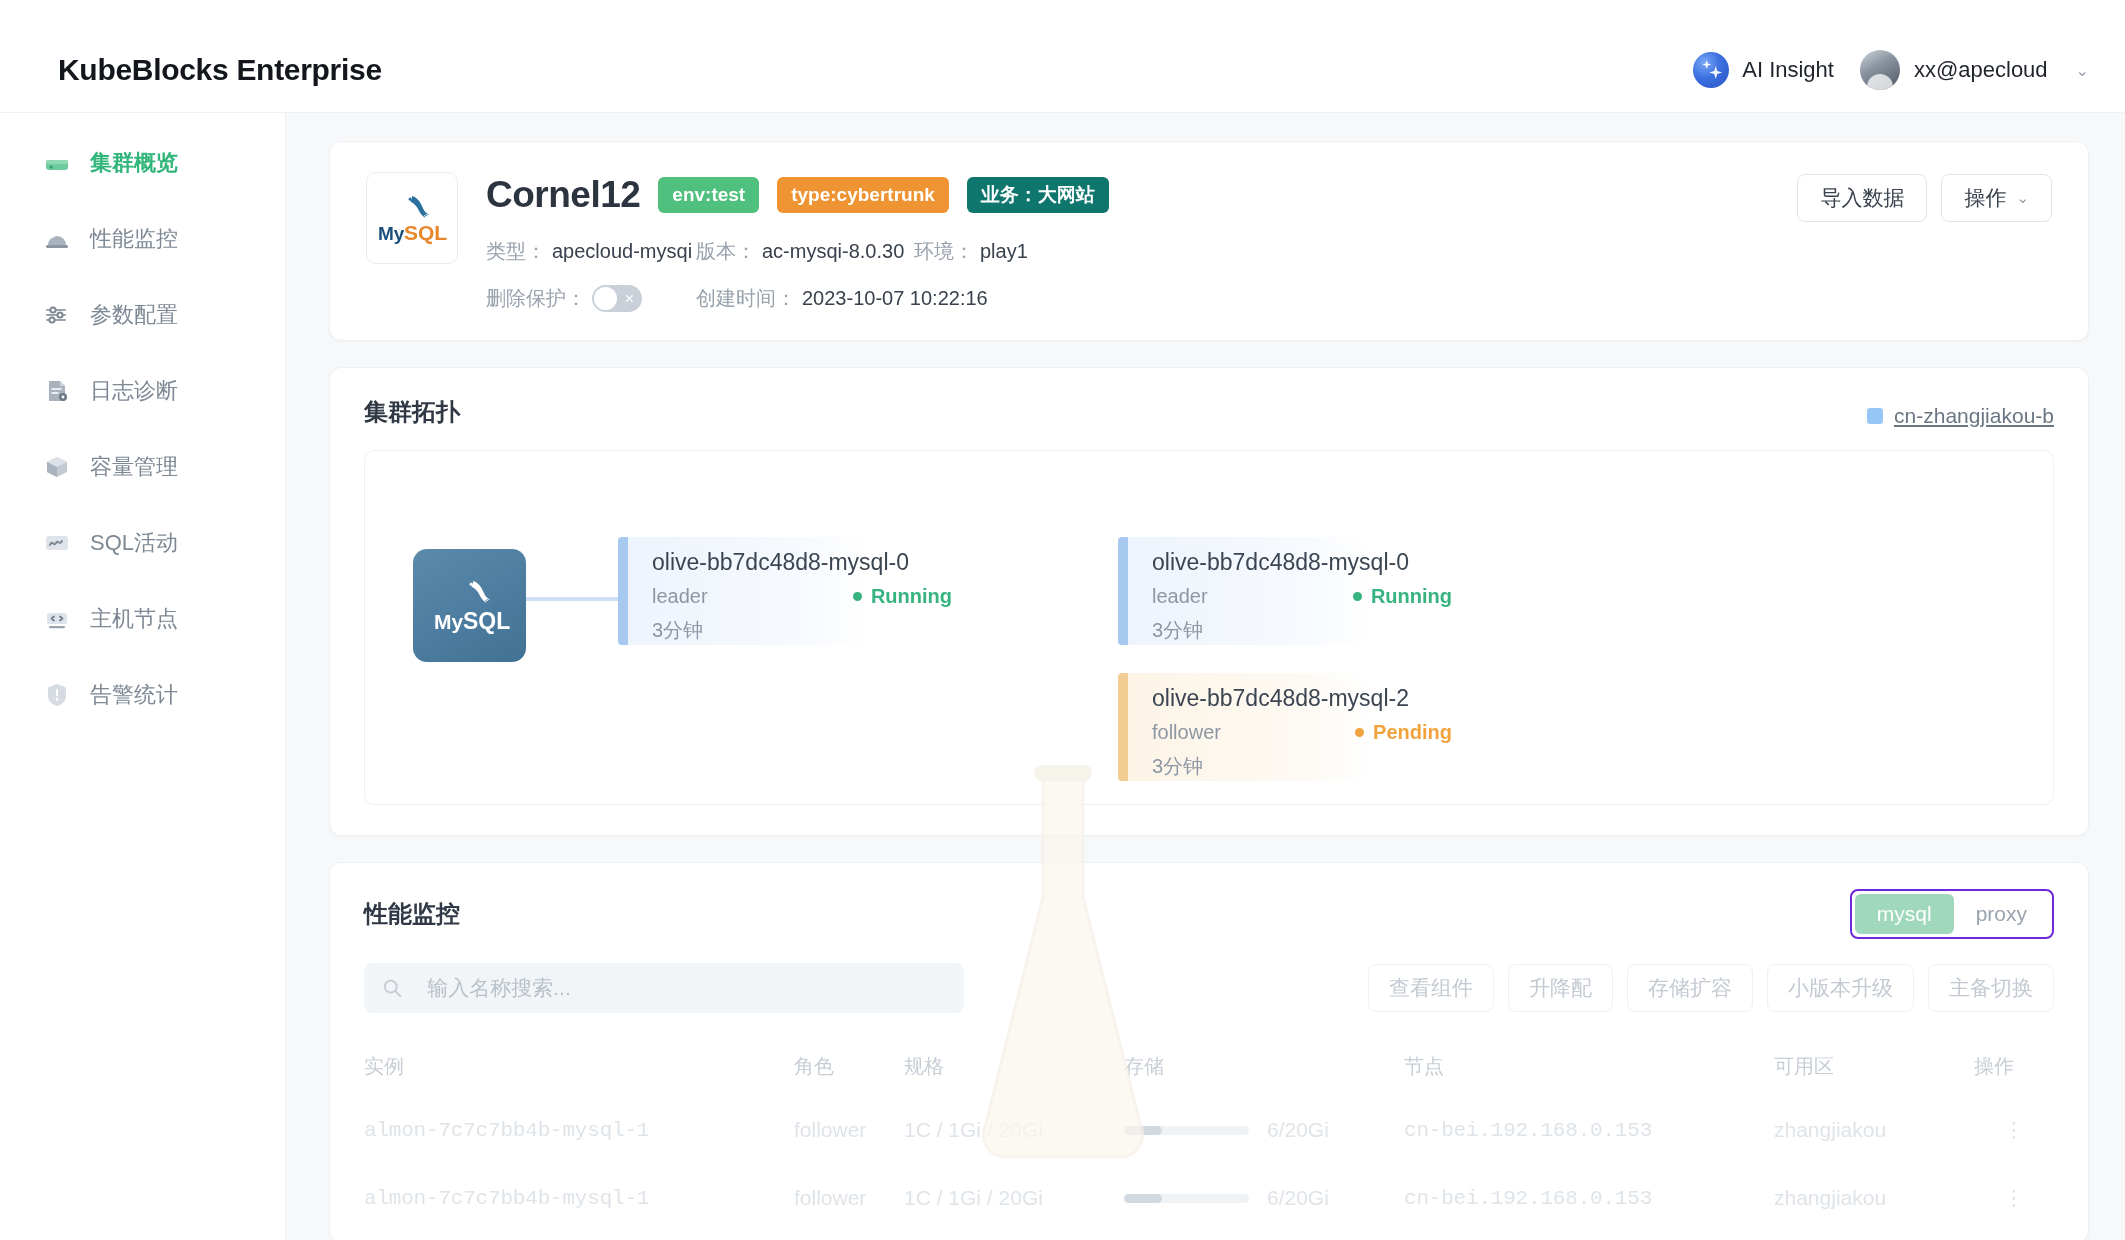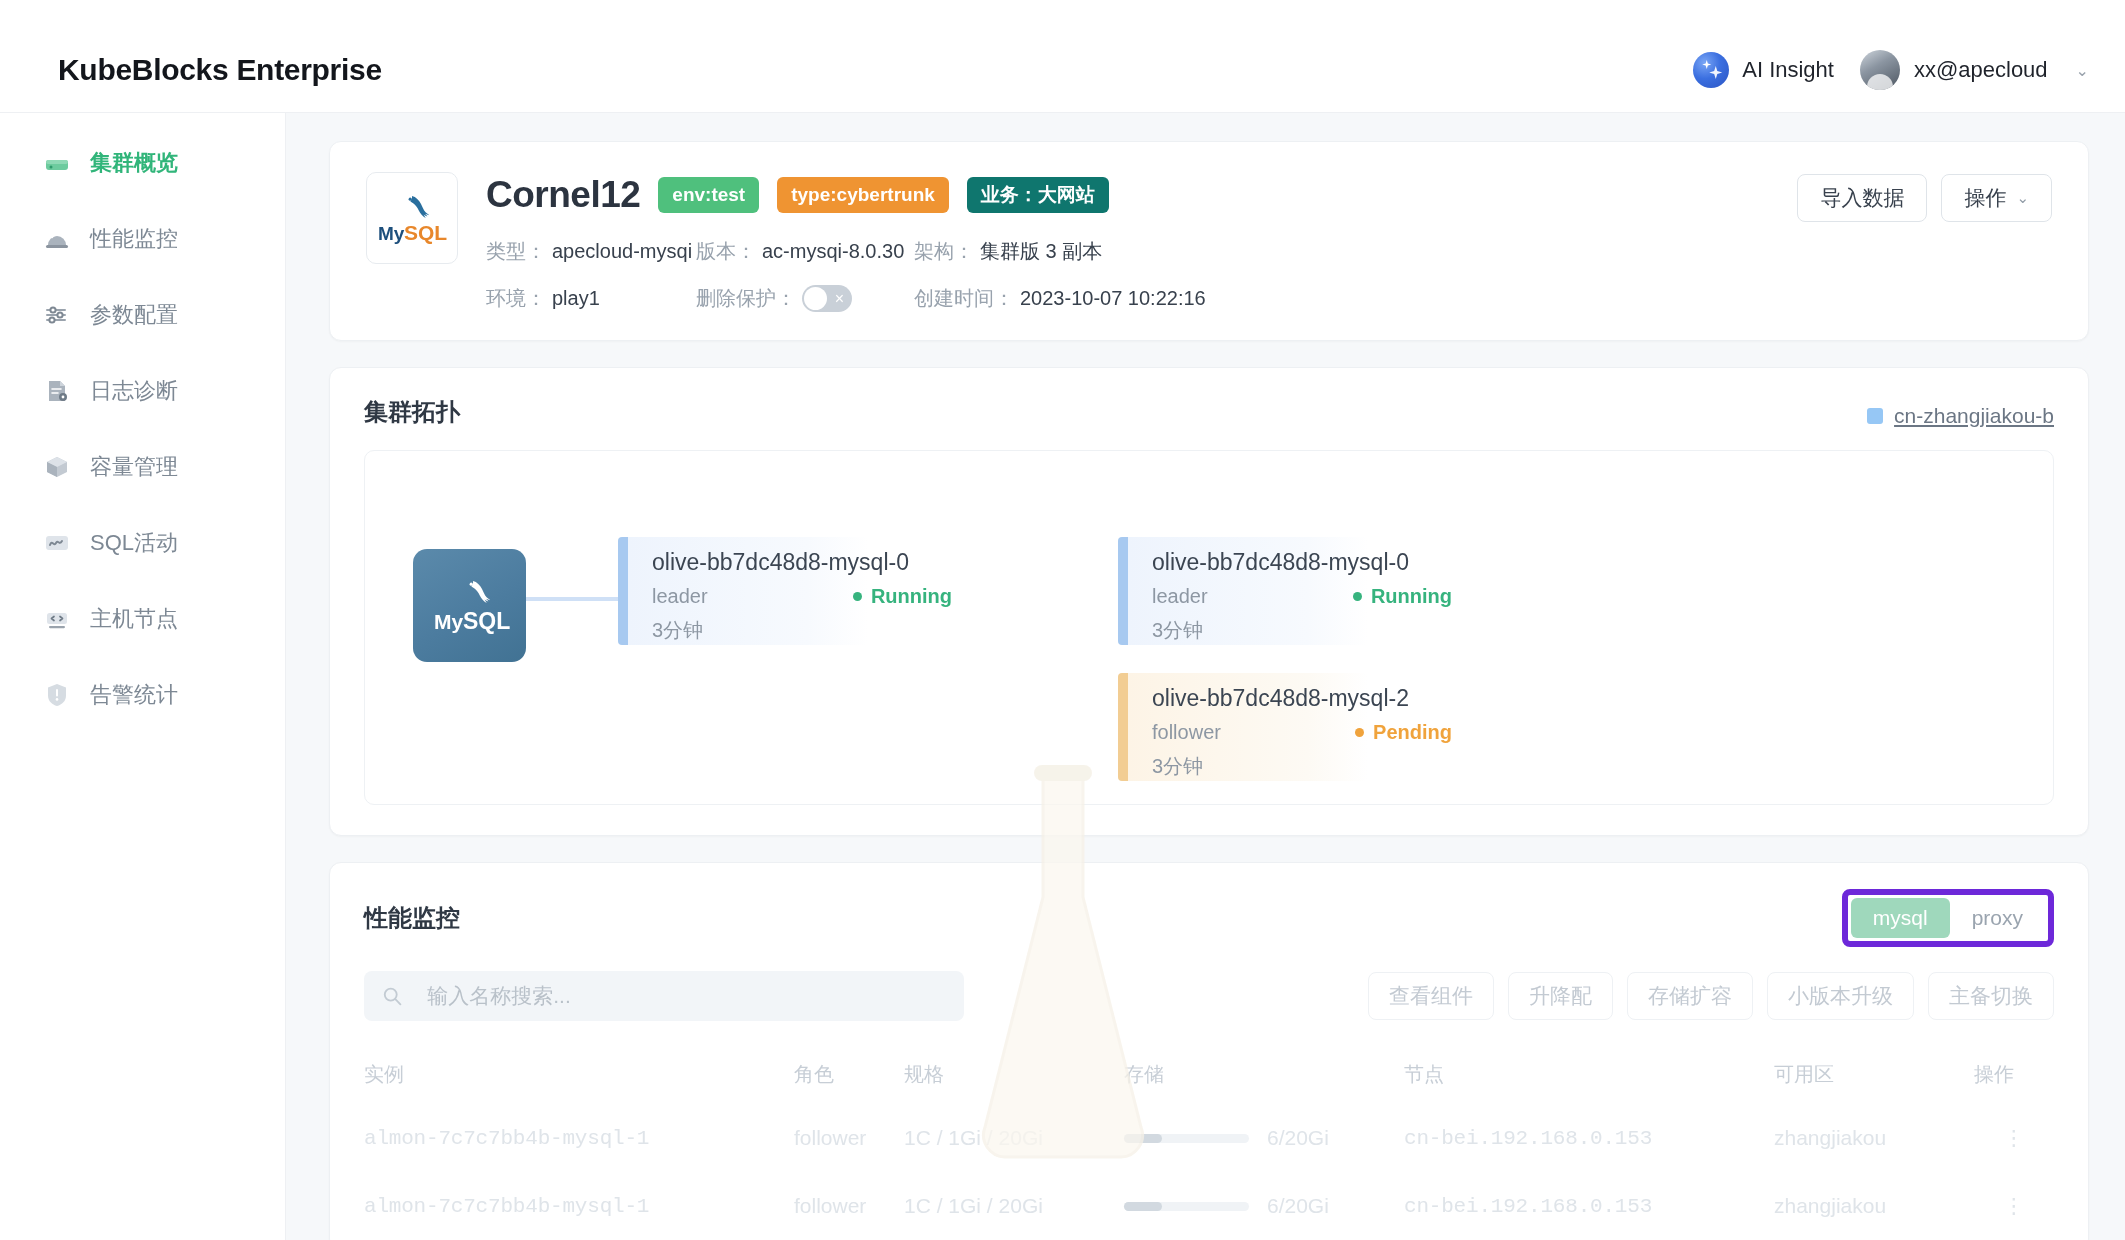--- a/index.html
+++ b/index.html
@@ -204,21 +204,21 @@
   .pod-age { margin-top: 9px; font-size: 20px; color: #8d97a3; }
 
   #pod-0 { left: 253px; top: 86px; }
   #pod-1 { left: 753px; top: 86px; }
   #pod-2 { left: 753px; top: 222px; }
 
   
   .comp-card { padding: 26px 34px 10px 34px; }
   .comp-head { display: flex; align-items: center; }
   .seg {
-    margin-left: auto; display: flex; border: 6px solid #6d28d9;
+    margin-left: auto; display: flex; border: 2px solid #6d28d9;
     border-radius: 8px; overflow: hidden; background: #fff;
     padding: 3px;
   }
   .seg-btn {
     height: 40px; padding: 0 22px; border: none; cursor: pointer;
     font-size: 21px; background: transparent; color: #9aa4af;
     border-radius: 6px; font-family: inherit;
   }
   .seg-btn.active { background: #9fd8bc; color: #ffffff; }
 
@@ -409,24 +409,20 @@
           </div>
 
           <div class="meta-grid">
             <div class="meta-cell">
               <span class="meta-k">类型：</span>
               <span class="meta-v">apecloud-mysqi</span>
             </div>
             <div class="meta-cell">
               <span class="meta-k">版本：</span>
               <span class="meta-v">ac-mysqi-8.0.30</span>
-            </div>
-            <div class="meta-cell">
-              <span class="meta-k">架构：</span>
-              <span class="meta-v">集群版 3 副本</span>
             </div>
 
             <div class="meta-cell">
               <span class="meta-k">环境：</span>
               <span class="meta-v">play1</span>
             </div>
             <div class="meta-cell">
               <span class="meta-k">删除保护：</span>
               <span class="toggle-off"></span>
             </div>

